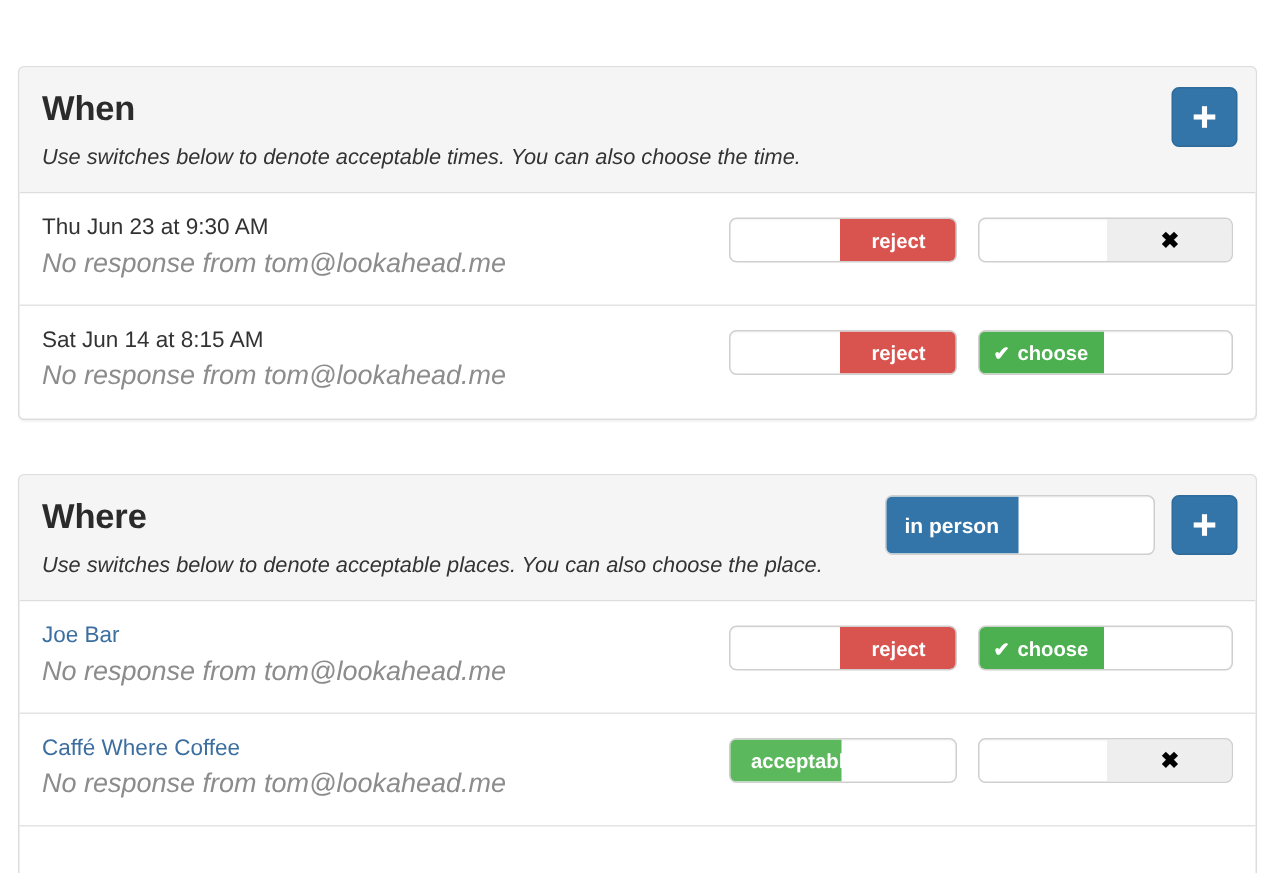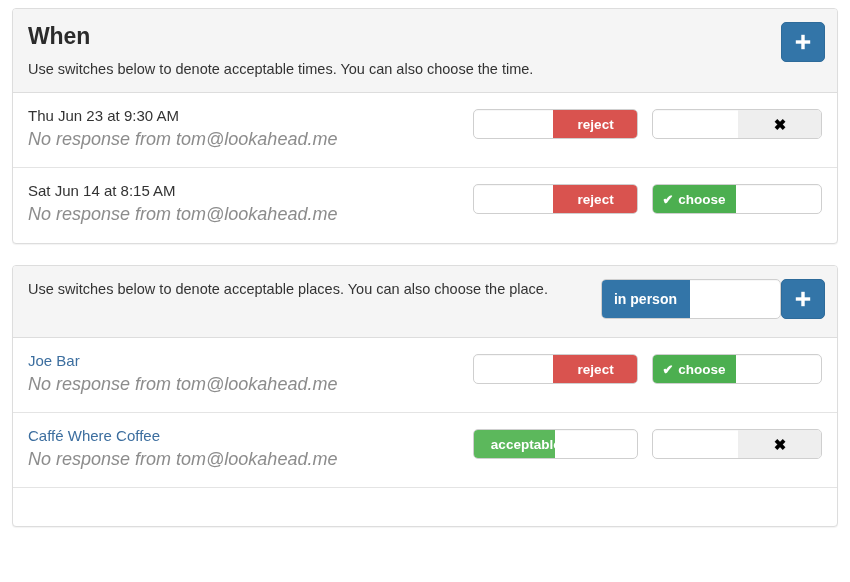--- a/index.html
+++ b/index.html
@@ -24,20 +24,21 @@
 
   
   .panel {
     position: relative;
     background: #ffffff;
     border: 1px solid #dddddd;
     border-radius: 4px;
     box-shadow: 0 1px 1px rgba(0,0,0,0.05);
     box-sizing: border-box;
     margin-bottom: 21px;
+    margin-top: 36px;
   }
   .panel-heading {
     background: #f5f5f5;
     border-bottom: 1px solid #dddddd;
     border-top-left-radius: 3px;
     border-top-right-radius: 3px;
     padding: 14px 15px 14px 15px;
     min-height: 72px;
     box-sizing: border-box;
     position: relative;
@@ -45,32 +46,34 @@
   .panel-title {
     font-size: 23px;
     font-weight: bold;
     color: #2b2b2b;
     line-height: 27px;
     margin: 0 0 10px 0;
     letter-spacing: -0.1px;
   }
   .panel-sub {
     font-size: 14.5px;
+    font-style: italic;
     color: #333333;
     line-height: 18px;
     margin: 0;
   }
 
   
   .heading-controls {
     position: absolute;
     top: 13px;
     right: 12px;
     display: flex;
     align-items: center;
+    gap: 11px;
   }
   .btn-add {
     width: 44px;
     height: 40px;
     background: #3375a8;
     border: 1px solid #2e6b9a;
     border-radius: 5px;
     display: flex;
     align-items: center;
     justify-content: center;
@@ -153,21 +156,21 @@
     color: #8c8c8c;
     line-height: 19px;
   }
   .row-controls {
     flex: 0 0 auto;
     display: flex;
     align-items: center;
     gap: 14px;
     padding-top: 3px;
   }
-  .switch-row { width: 165px; }
+  .switch-row { width: 152px; }
   .switch-row2 { width: 170px; }
 
   
   .panel-pad { height: 38px; }
 </style>
 </head>
 <body>
 
 <div class="page">
 
@@ -218,20 +221,21 @@
             <span class="chk">✔</span>
             <span>choose</span>
           </div>
         </div>
       </div>
     </div>
   </section>
 
   <section class="panel">
     <div class="panel-heading">
+      <div class="panel-title">Where</div>
       <div class="panel-sub">Use switches below to denote acceptable places.  You can also choose the place.</div>
       <div class="heading-controls">
         <div class="switch switch-inperson">
           <div class="switch-fill left fill-inperson" style="width:50%;">in person</div>
         </div>
         <div class="btn-add">
           <span>
             <svg width="18" height="18" viewBox="0 0 18 18" aria-hidden="true">
               <rect x="7.3" y="1.8" width="3.4" height="14.4" fill="#ffffff"></rect>
               <rect x="1.8" y="7.3" width="14.4" height="3.4" fill="#ffffff"></rect>

